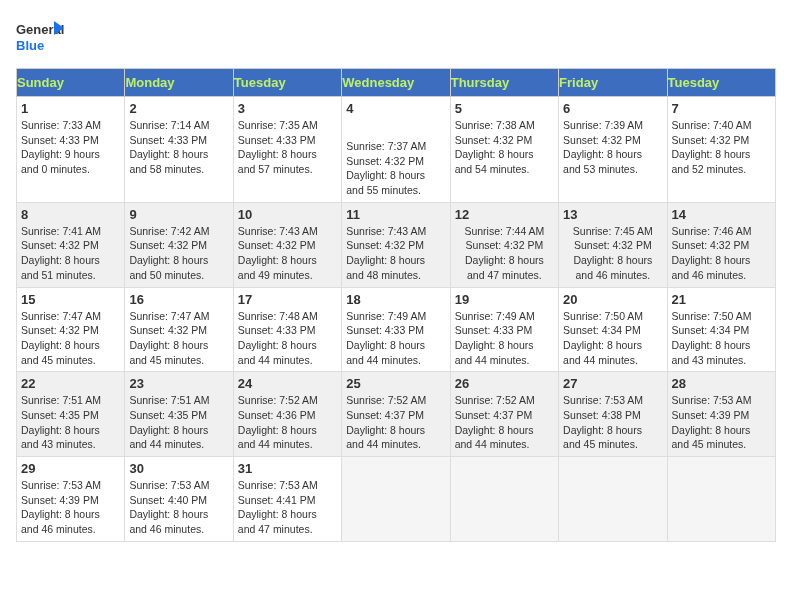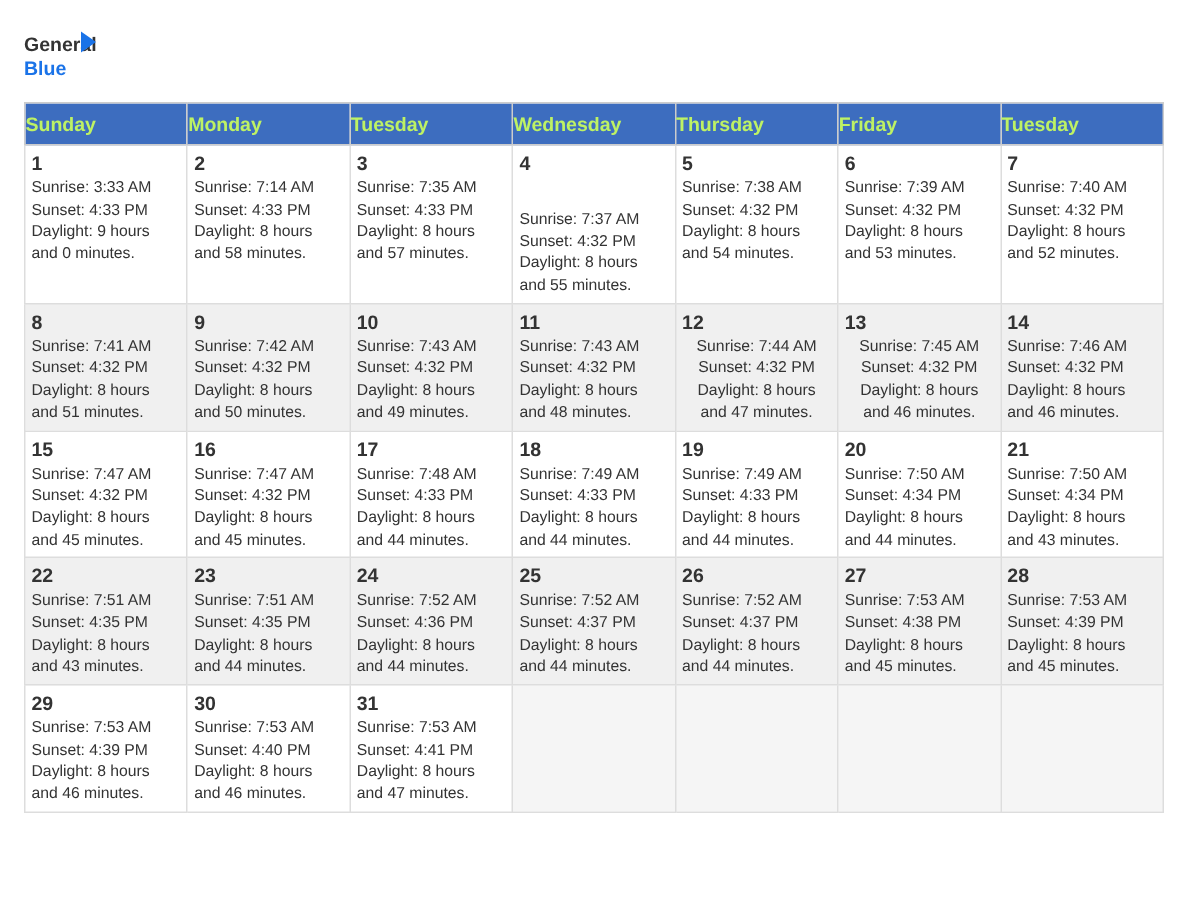--- a/index.html
+++ b/index.html
@@ -99,21 +99,21 @@
         <th>Wednesday</th>
         <th>Thursday</th>
         <th>Friday</th>
         <th>Tuesday</th>
       </tr>
   </thead>
   <tbody id="calendar-body">
   <tr>
         <td>
           <div class="day-num">1</div>
-          <div class="day-info" style="white-space: pre-line;">Sunrise: 3:33 AM
+          <div class="day-info" style="white-space: pre-line;">Sunrise: 7:33 AM
 Sunset: 4:33 PM
 Daylight: 9 hours
 and 0 minutes.</div>
         </td>
         <td>
           <div class="day-num">2</div>
           <div class="day-info" style="white-space: pre-line;">Sunrise: 7:14 AM
 Sunset: 4:33 PM
 Daylight: 8 hours
 and 58 minutes.</div>

